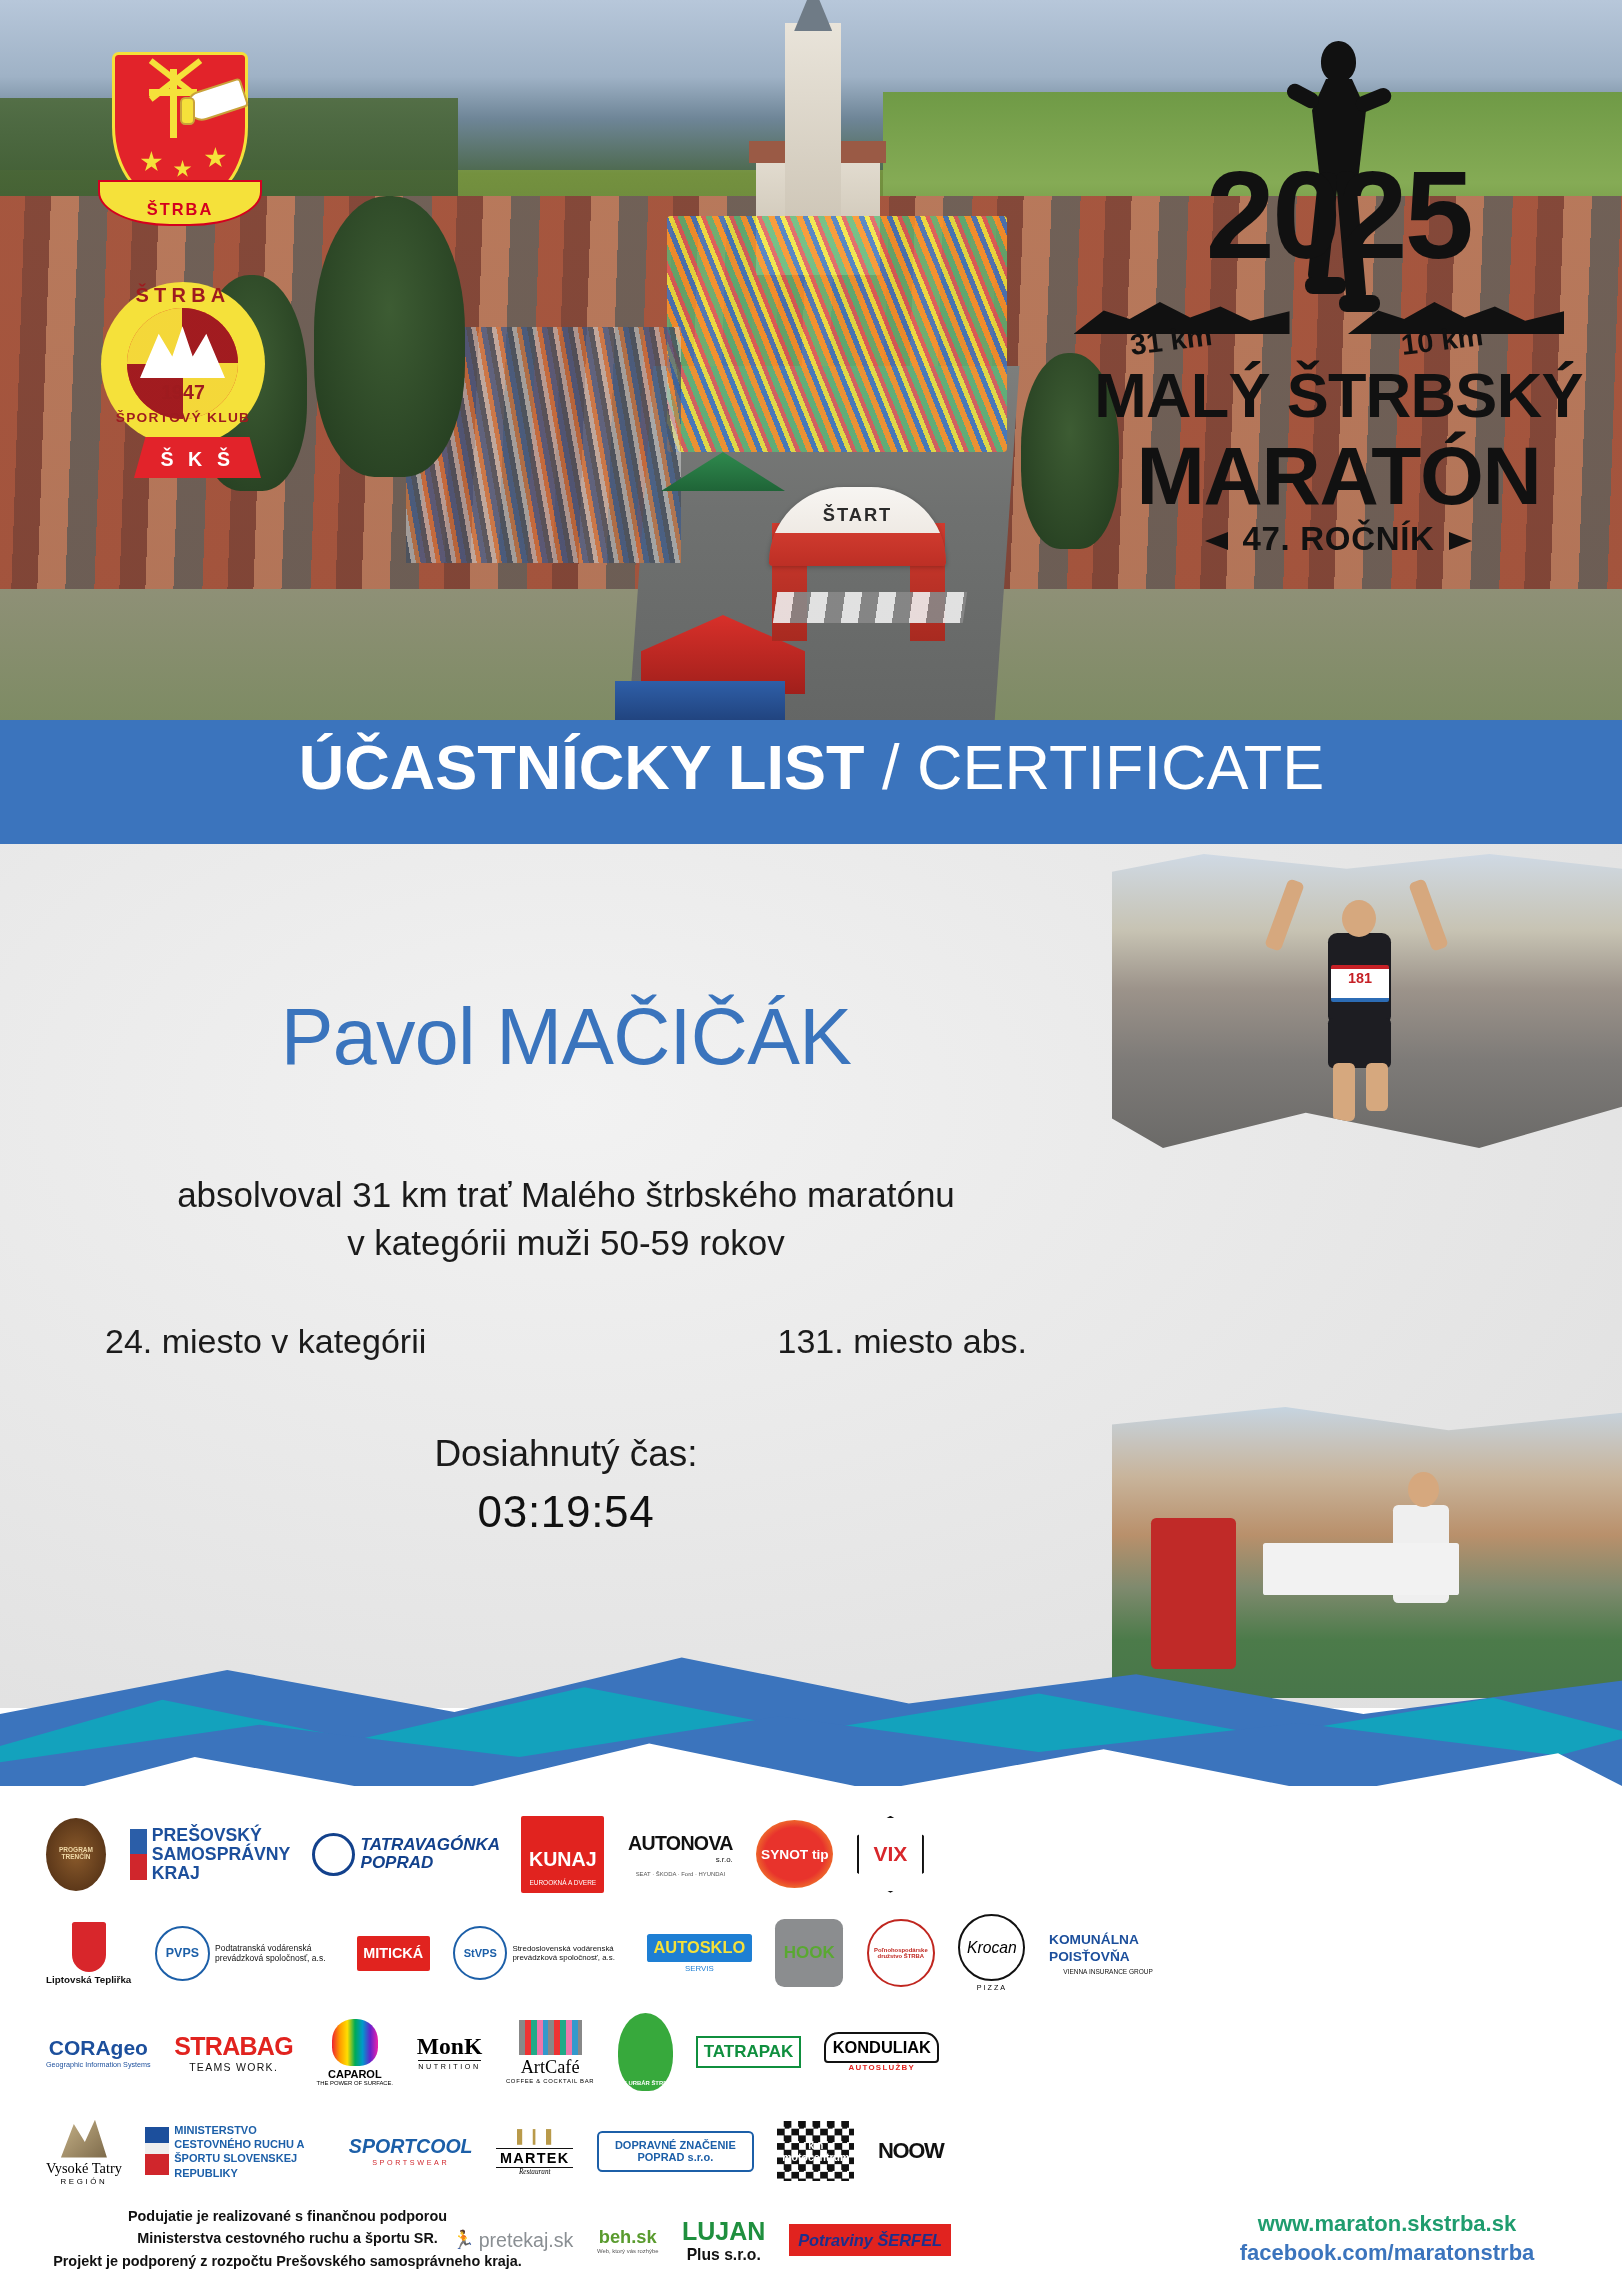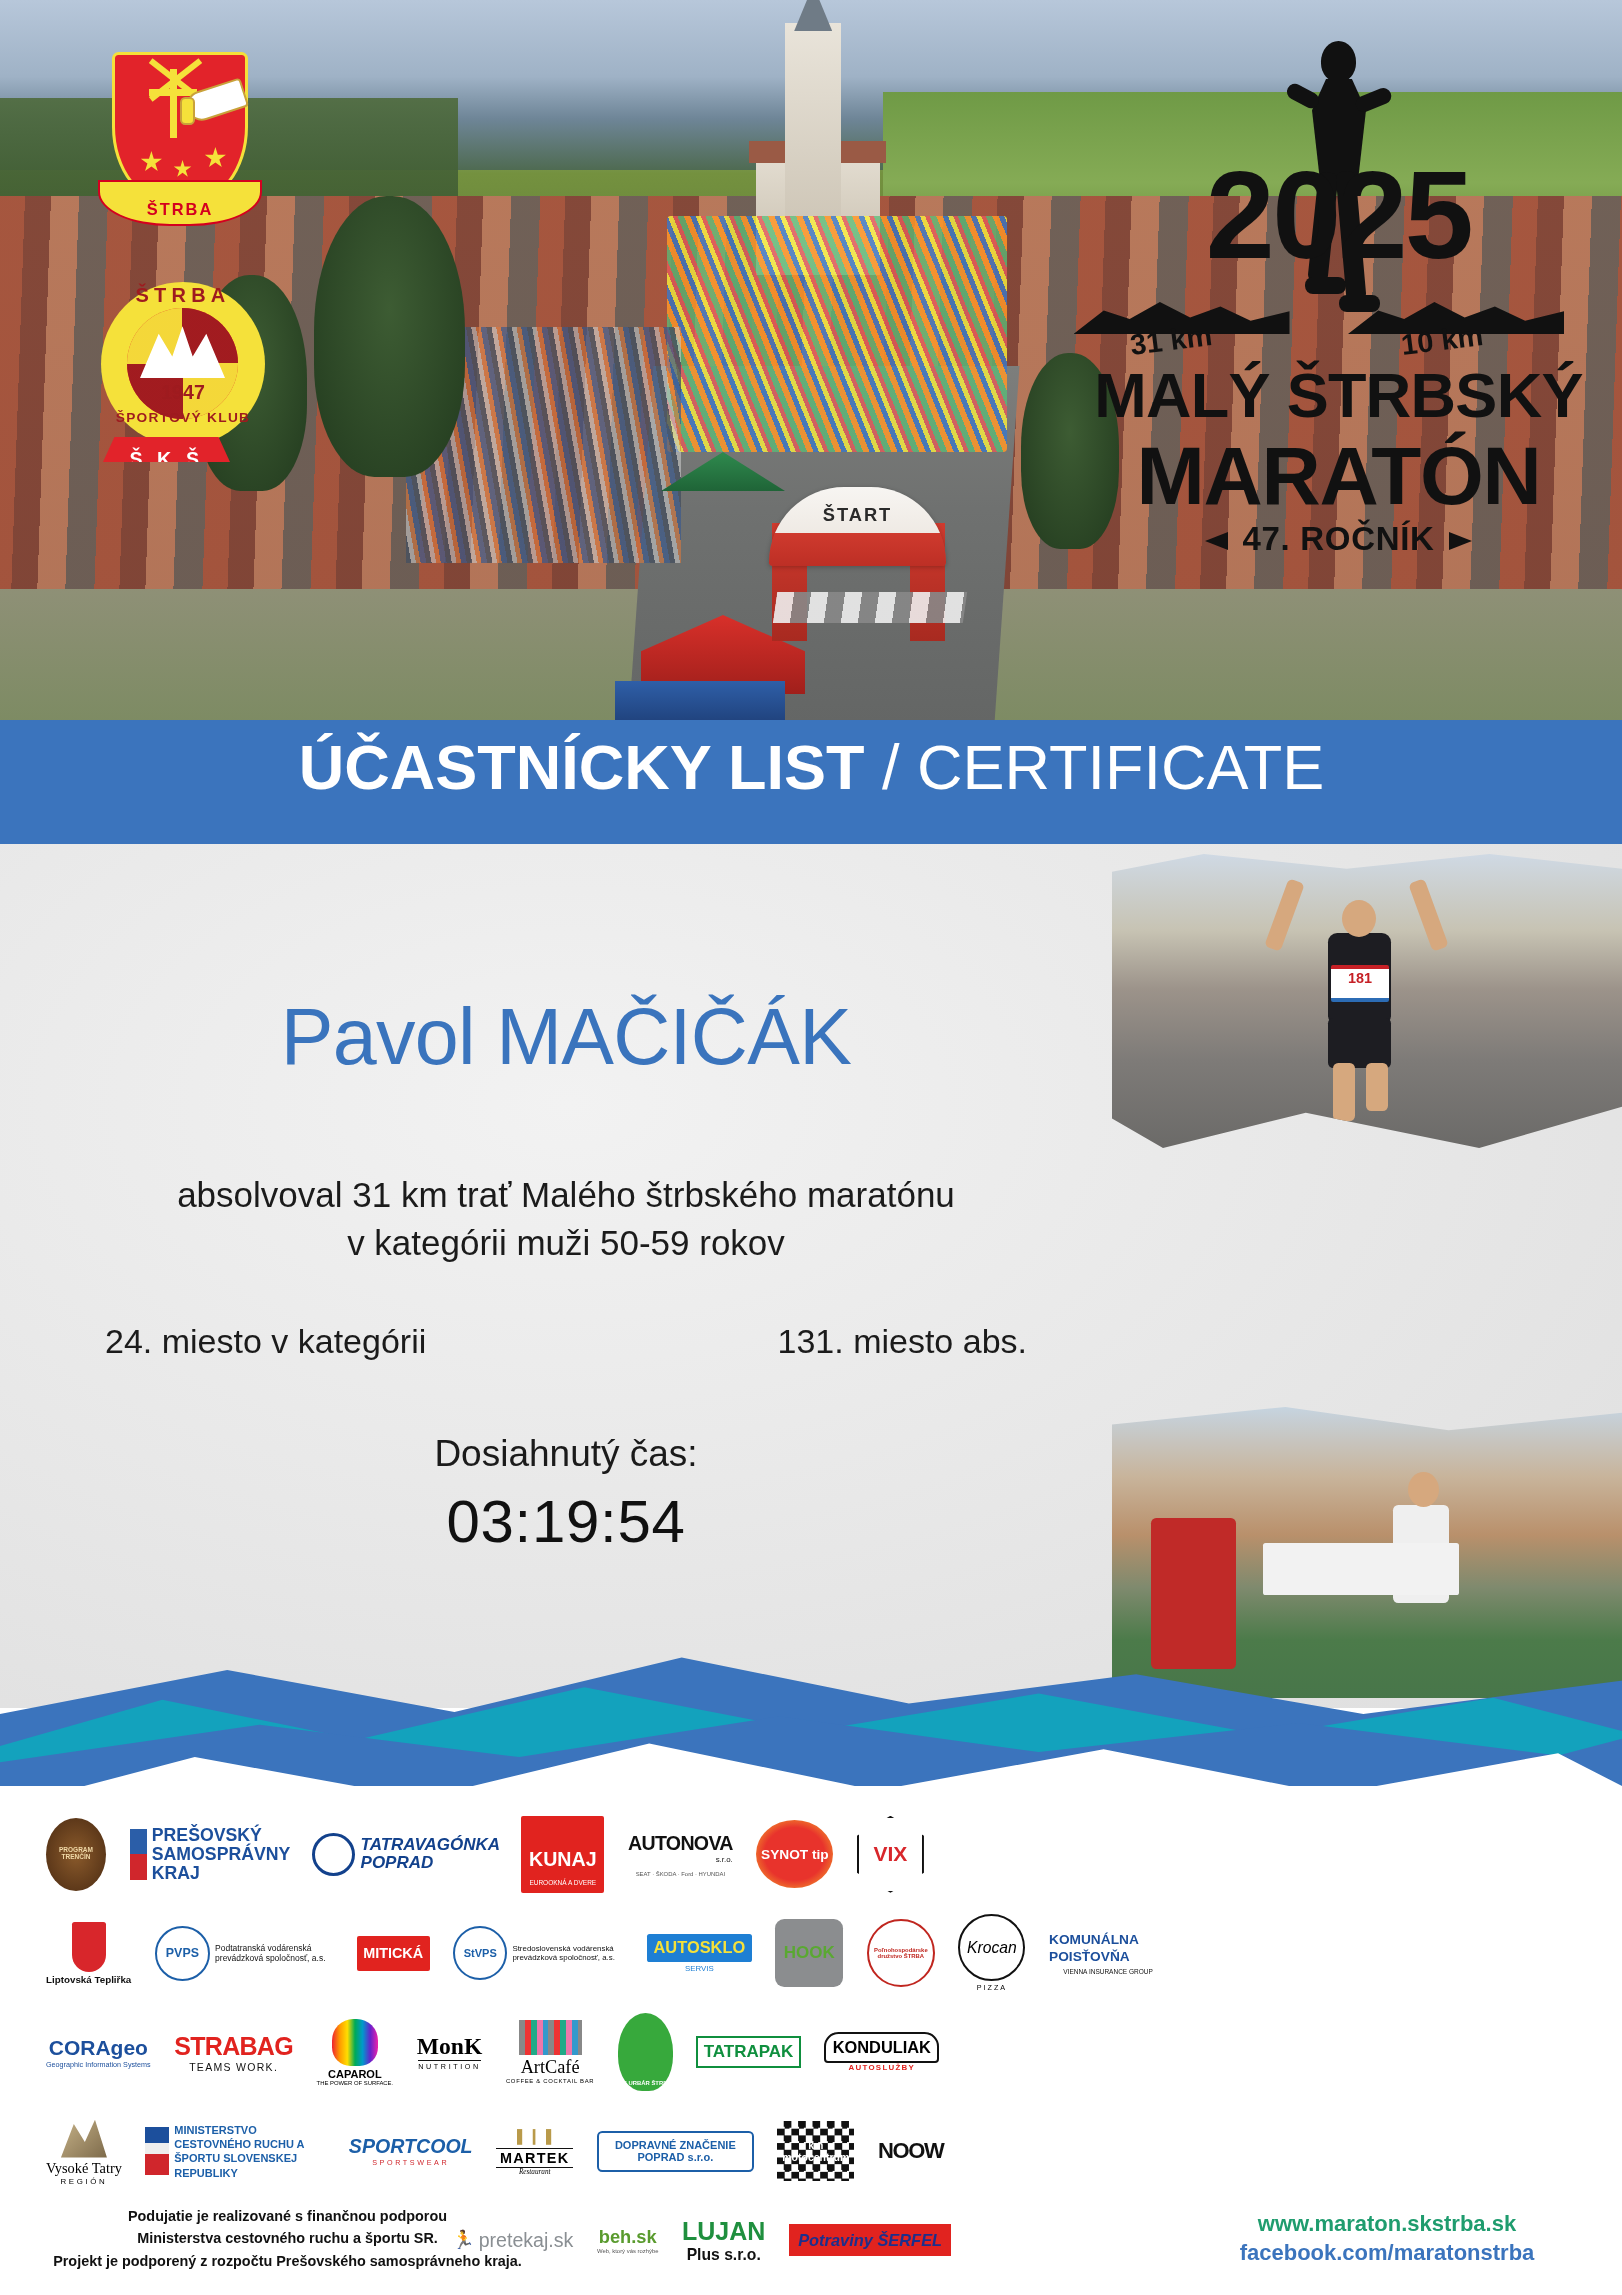--- a/index.html
+++ b/index.html
@@ -67,21 +67,21 @@
   .emblem2{position:absolute;left:101px;top:262px;width:164px;height:216px;}
   .ring{position:absolute;left:0;top:19.6px;width:164px;height:164px;border-radius:50%;background:#f5e13a;}
   .ringin{position:absolute;left:26px;top:46px;width:111px;height:111px;border-radius:50%;background:#e2232a;}
   .ringq{position:absolute;left:26px;top:46px;width:111px;height:111px;border-radius:50%;
          background:conic-gradient(#9e1b1f 0deg 90deg,#f5e13a 90deg 180deg,#9e1b1f 180deg 270deg,#f5e13a 270deg 360deg);opacity:.95;}
   .peaks{position:absolute;left:39px;top:62px;width:85px;height:54px;background:#fff;
          clip-path:polygon(0 100%,22% 18%,38% 60%,50% 4%,62% 60%,78% 18%,100% 100%);}
   .ringtop{position:absolute;left:0;top:22px;width:164px;text-align:center;font-size:20px;font-weight:bold;color:#9e1b1f;letter-spacing:5.2px;}
   .ringyr{position:absolute;left:0;top:119px;width:164px;text-align:center;font-size:19.6px;font-weight:bold;color:#9e1b1f;}
   .ringbot{position:absolute;left:0;top:148px;width:164px;text-align:center;font-size:13.7px;font-weight:bold;color:#9e1b1f;letter-spacing:1.3px;}
-  .banner2{position:absolute;left:2px;top:175px;width:127px;height:25px;background:#e2232a;
+  .banner2{position:absolute;left:33px;top:175px;width:127px;height:41px;background:#e2232a;
            clip-path:polygon(9% 0,91% 0,100% 100%,0 100%);}
   .banner2 span{position:absolute;left:0;right:0;top:10.5px;text-align:center;font-size:19.6px;font-weight:bold;color:#fff;letter-spacing:4.6px;}
 
   
   .racelogo{position:absolute;left:1067px;top:36px;width:543px;height:576px;color:#111;text-align:center;}
   .runner-hero{position:absolute;left:216px;top:0px;width:111px;height:281px;}
   .rh-head{position:absolute;left:38px;top:5.2px;width:35px;height:41px;border-radius:50% 50% 46% 46%;background:#111;}
   .rh-torso{position:absolute;left:29px;top:43px;width:54px;height:98px;background:#111;
             clip-path:polygon(26% 0,74% 0,100% 32%,86% 100%,14% 100%,0 32%);}
   .rh-arm1{position:absolute;left:2.6px;top:52px;width:34px;height:15.7px;background:#111;transform:rotate(28deg);border-radius:7.9px;}
@@ -110,21 +110,21 @@
   .jag{position:absolute;left:0;top:839px;width:1623px;height:46px;background:#3b74bd;
        clip-path:polygon(0 0,2% 62%,4% 18%,6% 70%,9% 30%,11% 78%,14% 26%,16% 74%,19% 36%,21% 84%,24% 40%,26% 88%,29% 44%,31% 80%,34% 36%,36% 86%,39% 46%,41% 90%,44% 40%,47% 84%,49% 30%,52% 72%,55% 18%,57% 62%,60% 10%,63% 56%,66% 14%,69% 50%,72% 6%,75% 46%,78% 12%,81% 54%,84% 8%,87% 48%,90% 16%,93% 58%,96% 12%,98% 52%,100% 6%,100% 0);}
 
   
   .body{position:absolute;left:0;top:844px;width:1623px;height:864px;
         background:radial-gradient(ellipse at 35% 30%,#f2f2f2 0%,#e9e9e9 45%,#dedede 100%);}
   .name{position:absolute;left:0;top:991px;width:1132px;text-align:center;font-size:79px;color:#3a74bd;letter-spacing:-0.7px;white-space:nowrap;}
   .desc{position:absolute;left:0;top:1171px;width:1132px;text-align:center;font-size:35px;color:#1b1b1b;line-height:1.38;}
   .places{position:absolute;left:0;top:1322px;width:1132px;display:flex;justify-content:space-between;padding:0 105px;box-sizing:border-box;font-size:34px;color:#1b1b1b;}
   .timelabel{position:absolute;left:0;top:1433px;width:1132px;text-align:center;font-size:37px;color:#1b1b1b;}
-  .timevalue{position:absolute;left:0;top:1487px;width:1132px;text-align:center;font-size:60px;color:#111;letter-spacing:0.7px;}
+  .timevalue{position:absolute;left:0;top:1487px;width:1132px;text-align:center;font-size:44px;color:#111;letter-spacing:0.7px;}
 
   
   .collage{position:absolute;left:1112px;top:854px;width:510px;height:844px;overflow:hidden;}
   .ph{position:absolute;left:0;width:510px;overflow:hidden;}
   .ph1{top:0;height:294px;background:linear-gradient(180deg,#cfd9e4 0%,#c7c3b3 26%,#9c938a 46%,#7e7b78 70%,#6b6a68 100%);
        clip-path:polygon(0 6%,18% 0,46% 5%,74% 0,100% 5%,100% 86%,72% 100%,38% 88%,10% 100%,0 90%);}
   .ph2{top:281px;height:281px;background:linear-gradient(180deg,#9fc3dd 0%,#bcd2e2 18%,#6f8f4e 38%,#8a9a6c 56%,#7b7d7a 74%,#6e7170 100%);
        clip-path:polygon(0 8%,30% 0,62% 9%,100% 1%,100% 90%,70% 100%,32% 90%,0 100%);}
   .ph3{top:553px;height:291px;background:linear-gradient(180deg,#c6d4e0 0%,#c8b49b 24%,#b9906b 44%,#7f8a6e 62%,#4c7b4a 80%,#48764a 100%);
        clip-path:polygon(0 6%,34% 0,66% 8%,100% 2%,100% 100%,0 100%);}

